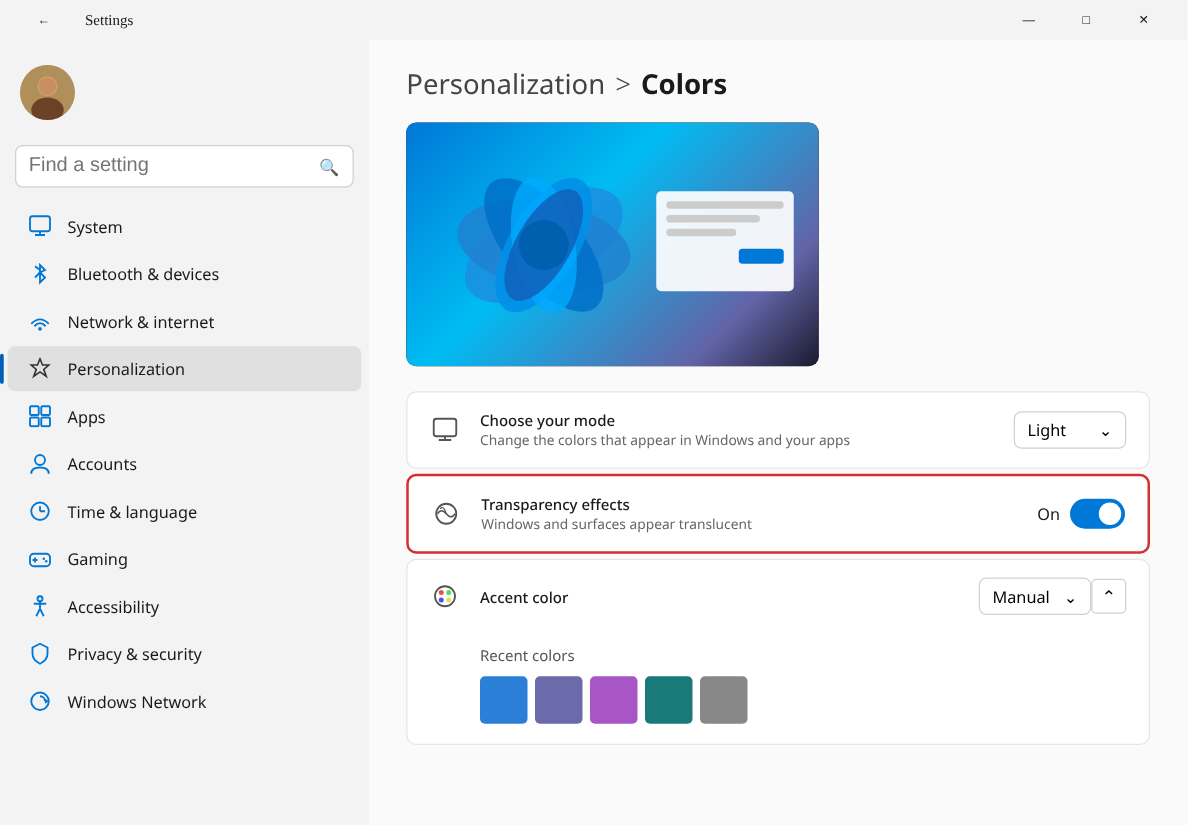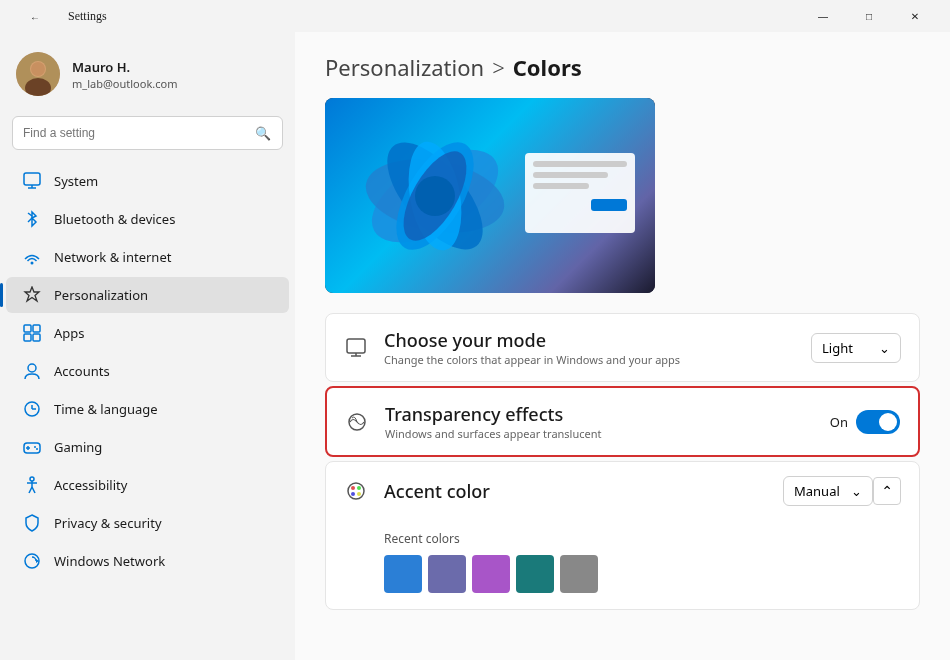--- a/index.html
+++ b/index.html
@@ -87,21 +87,21 @@
       background: white;
       border: 1px solid #d0d0d0;
       border-radius: 6px;
       padding: 0 10px;
       height: 34px;
     }
     .search-input {
       border: none;
       outline: none;
       background: transparent;
-      font-size: 12px;
+      font-size: 16px;
       flex: 1;
       color: #0c4a6e;
     }
     .search-icon { color: #666; font-size: 13px; }
     .nav-item {
       display: flex;
       align-items: center;
       gap: 12px;
       padding: 8px 16px;
       cursor: pointer;
@@ -218,21 +218,21 @@
       width: 24px;
       height: 24px;
       display: flex;
       align-items: center;
       justify-content: center;
       flex-shrink: 0;
       color: #555;
       font-size: 18px;
     }
     .row-text { flex: 1; }
-    .row-title { font-size: 18px; font-weight: 500; color: #1a1a1a; }
+    .row-title { font-size: 12px; font-weight: 500; color: #1a1a1a; }
     .row-desc { font-size: 11px; color: #666; margin-top: 0; }
     .row-control {
       display: flex;
       align-items: center;
       gap: 8px;
       flex-shrink: 0;
     }
     .dropdown {
       display: flex;
       align-items: center;
@@ -332,24 +332,20 @@
 
     <div class="profile-section">
       <div class="avatar">
         <svg viewBox="0 0 44 44" xmlns="http://www.w3.org/2000/svg">
           <circle cx="22" cy="22" r="22" fill="#b0905a"></circle>
           <circle cx="22" cy="17" r="8" fill="#d4a070"></circle>
           <ellipse cx="22" cy="36" rx="13" ry="10" fill="#6b4226"></ellipse>
           <circle cx="22" cy="17" r="7" fill="#c89060"></circle>
         </svg>
       </div>
-      <div class="profile-info">
-        <span class="profile-name">Mauro H.</span>
-        <span class="profile-email">m_lab@outlook.com</span>
-      </div>
     </div>
 
     <div class="search-box">
       <input class="search-input" type="text" placeholder="Find a setting" style="">
       <span class="search-icon">🔍</span>
     </div>
 
     <div class="nav-item">
       <div class="nav-icon">
         <svg width="18" height="18" viewBox="0 0 18 18">

